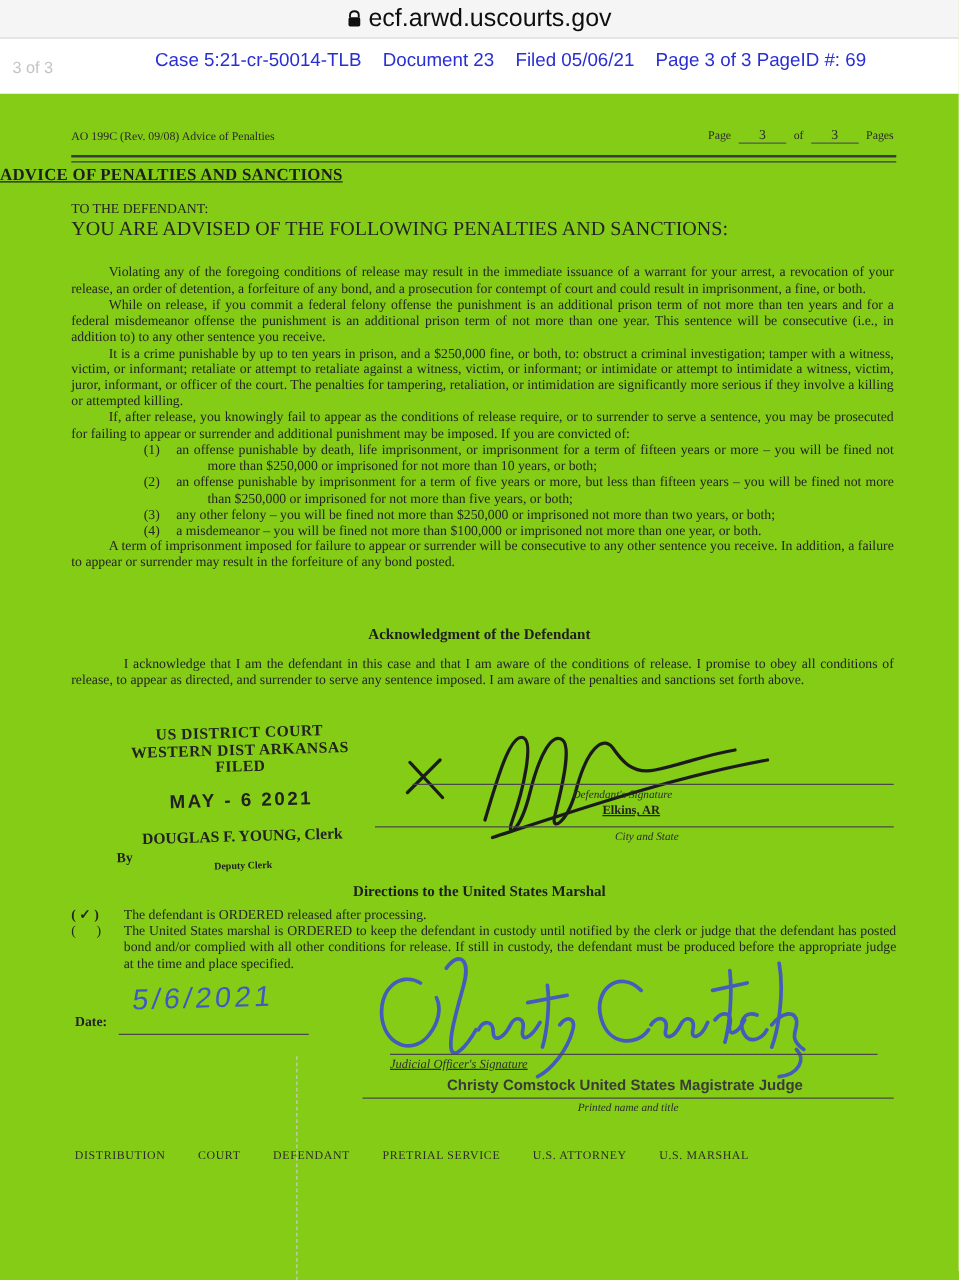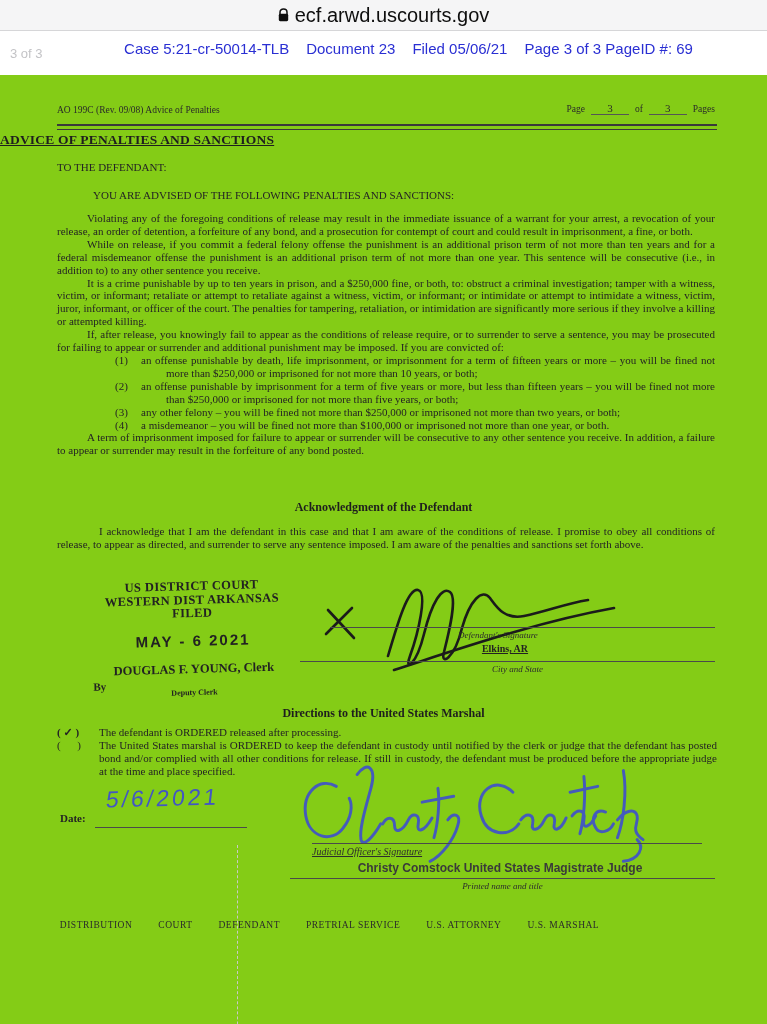--- a/index.html
+++ b/index.html
@@ -41,21 +41,21 @@
     font-size:9.5px;color:#2a2a2a;
   }
   .ph-right{display:flex;align-items:center;gap:6px;font-size:9.5px;}
   .ph-num{display:inline-block;width:38px;text-align:center;border-bottom:1px solid #555;font-size:11px;line-height:11px;}
   .dbl-rule{position:absolute;top:49px;left:57px;width:660px;height:3px;border-top:2px solid #3a3a3a;border-bottom:1px solid #3a3a3a;}
   .doc-title{
     position:absolute;top:57px;left:0;width:767px;text-align:left;
     font-size:13.5px;font-weight:bold;letter-spacing:.2px;text-decoration:underline;color:#1e1e1e;
   }
   .salutation{position:absolute;top:86px;left:57px;font-size:11px;}
-  .advisory{position:absolute;top:114px;left:57px;font-size:11px;margin-left:36px;}
+  .advisory{position:absolute;top:100px;left:57px;font-size:16px;}
   .bodytext{
     position:absolute;top:137px;left:57px;width:658px;
     font-size:11px;line-height:12.9px;text-align:justify;color:var(--scan-text);
   }
   .bodytext p{margin:0;text-indent:30px;}
   .offenses{margin-left:58px;}
   .offense{display:grid;grid-template-columns:26px 1fr;}
   .offense .onum{text-indent:0;}
   .offense .otext{padding-left:25px;text-indent:-25px;text-align:justify;}
   .ack-heading{

